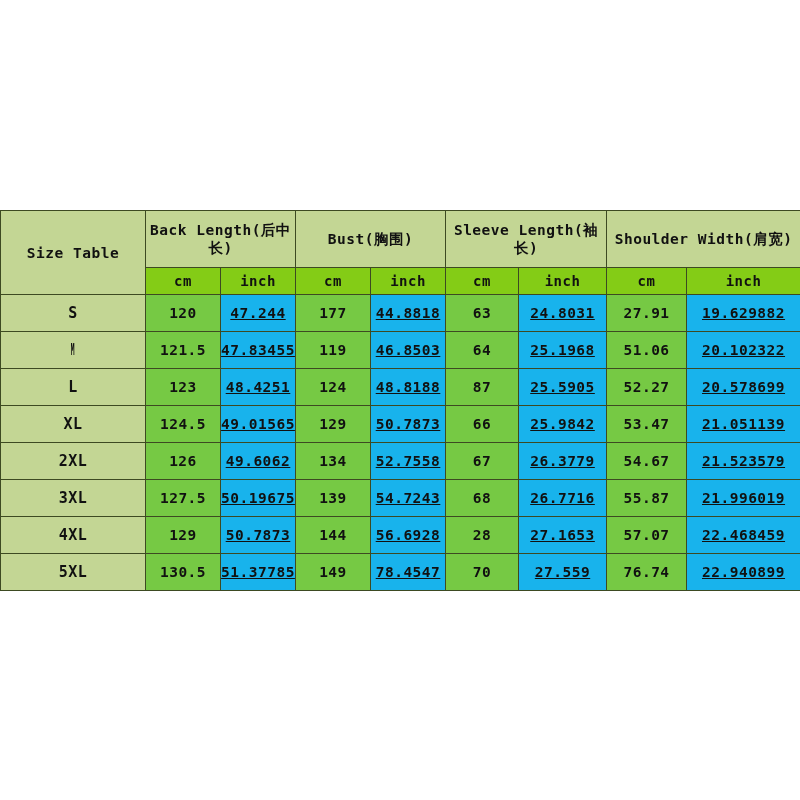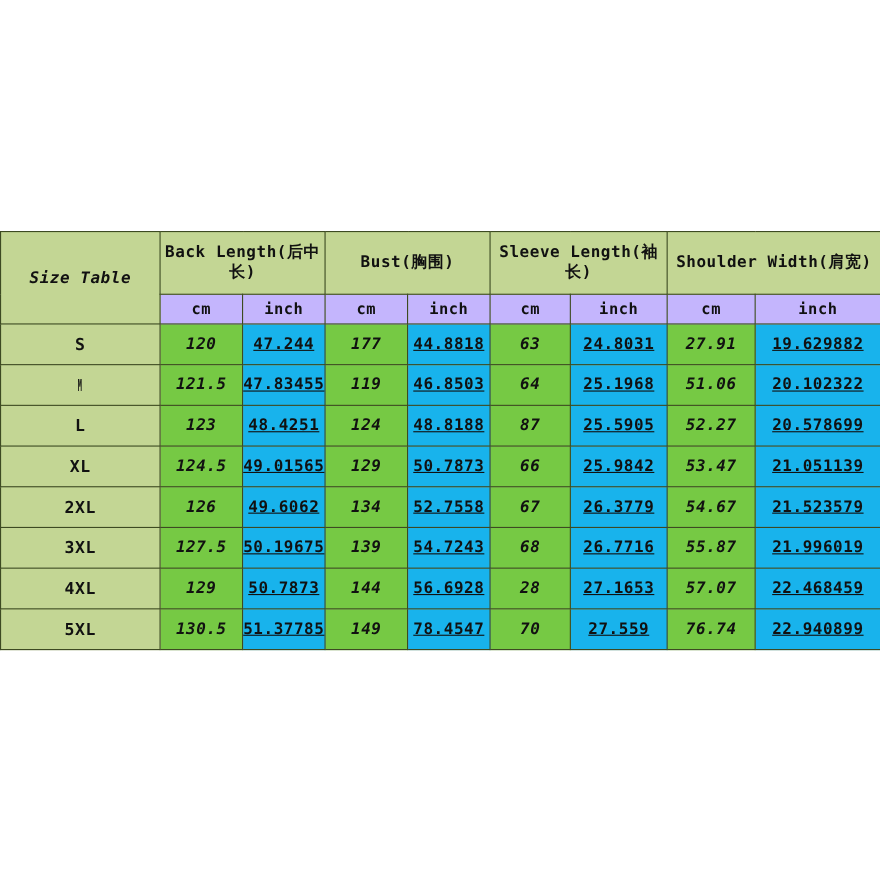--- a/index.html
+++ b/index.html
@@ -54,45 +54,43 @@
     font-size: 14.5px;
     line-height: 1.25;
     padding: 2px 4px !important;
   }
 
   
   .corner-head {
     background: #c3d694;
     font-size: 14.5px;
     letter-spacing: 2.5px;
-    font-style: italic;
   }
 
   
   .sub-head {
     height: 26px;
-    background: #c4b5fd;
+    background: #84cc16;
     font-size: 14px;
     letter-spacing: 1px;
   }
 
   
   tbody tr { height: 37px; }
 
   td.size-label {
     background: #c3d694;
     font-size: 15px;
     letter-spacing: 1px;
   }
 
   td.cm-cell {
     background: #76c944;
     font-size: 14.5px;
     font-weight: normal;
-    font-style: italic;
   }
 
   td.inch-cell {
     background: #18b3ec;
     font-size: 14.5px;
     font-weight: normal;
     text-decoration: underline;
   }
 
   

